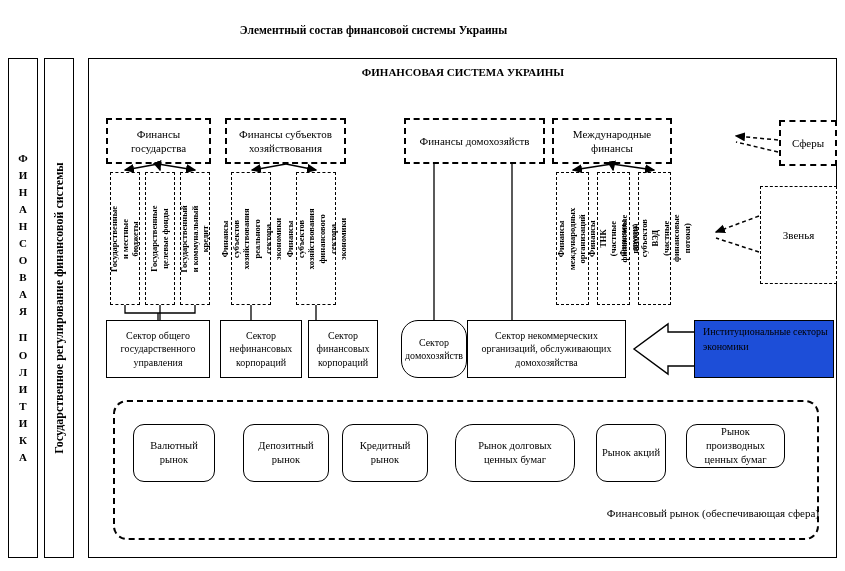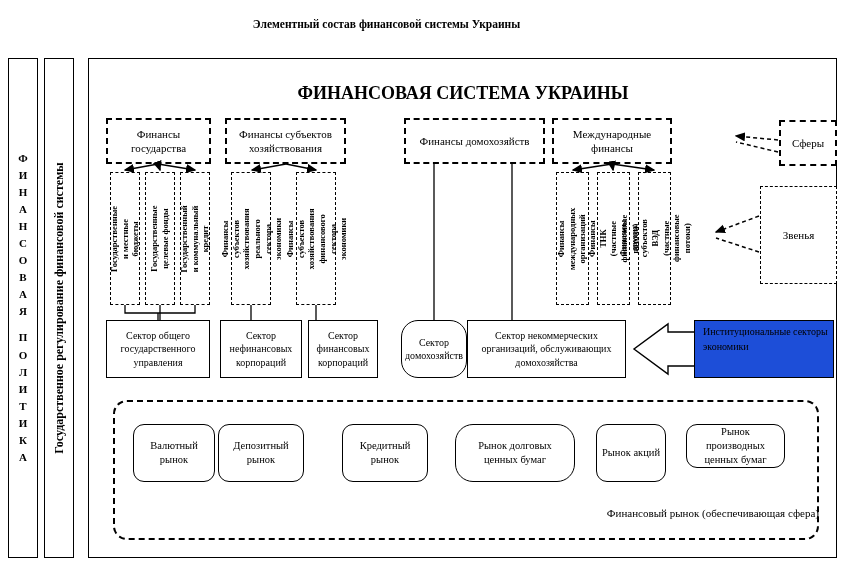--- a/index.html
+++ b/index.html
@@ -2,37 +2,37 @@
 <html><head>
 <meta charset="utf-8">
 <style>
   html,body{margin:0;padding:0;background:#fff;}
   body{width:845px;height:571px;position:relative;
        font-family:"Liberation Serif","DejaVu Serif",serif;color:#000;}
   .abs{position:absolute;box-sizing:border-box;}
   .ctr{display:flex;align-items:center;justify-content:center;text-align:center;}
 
   
-  #title{left:0;top:18px;width:747px;text-align:center;font-size:11.5px;font-weight:bold;margin-left:13px;}
+  #title{left:0;top:24px;width:747px;text-align:center;font-size:11.5px;font-weight:bold;}
 
   
   .vpanel{border:1.6px solid #000;background:#fff;}
   #panel-policy{left:8px;top:58px;width:30px;height:500px;}
   #panel-policy .stack{position:absolute;left:0;right:0;top:50%;transform:translateY(-50%);
       text-align:center;font-size:11px;font-weight:bold;line-height:1.55;letter-spacing:0;}
   #panel-policy .stack span{display:block;}
   #panel-policy .gap{height:9px;}
   #panel-reg{left:44px;top:58px;width:30px;height:500px;}
   #panel-reg .rot{position:absolute;left:50%;top:50%;
       transform:translate(-50%,-50%) rotate(-90deg);white-space:nowrap;
       font-size:12px;font-weight:bold;}
 
   
   #main-frame{left:88px;top:58px;width:749px;height:500px;border:1.6px solid #000;}
-  #main-title{left:98px;top:83px;width:730px;text-align:center;font-size:18px;font-weight:bold;}
+  #main-title{left:98px;top:66px;width:730px;text-align:center;font-size:11px;font-weight:bold;}
 
   
   .sphere{border:2px dashed #000;background:#fff;font-size:11px;line-height:1.3;padding:2px;}
   
   .link{border:1.6px dashed #000;background:#fff;font-size:8.5px;line-height:1.25;}
   .vtext{transform:rotate(-90deg);white-space:nowrap;font-weight:bold;text-align:center;}
 
   
   .sector{border:1.4px solid #000;background:#fff;font-size:10px;line-height:1.35;padding:2px 3px;}
 
@@ -152,21 +152,21 @@
 </div>
 
 <div class="abs" id="inst-box">
   <span>Институциональные секторы экономики</span>
 </div>
 
 <div class="abs" id="market-zone"></div>
 <div class="abs market ctr" style="left:133px;top:424px;width:82px;height:58px;">
   <span>Валютный рынок</span>
 </div>
-<div class="abs market ctr" style="left:218px;top:424px;width:86px;height:58px;">
+<div class="abs market ctr" style="left:243px;top:424px;width:86px;height:58px;">
   <span>Депозитный рынок</span>
 </div>
 <div class="abs market ctr" style="left:342px;top:424px;width:86px;height:58px;">
   <span>Кредитный рынок</span>
 </div>
 <div class="abs market ctr" style="left:455px;top:424px;width:120px;height:58px;border-radius:18px;">
   <span>Рынок долговых ценных бумаг</span>
 </div>
 <div class="abs market ctr" style="left:596px;top:424px;width:70px;height:58px;">
   <span>Рынок акций</span>

